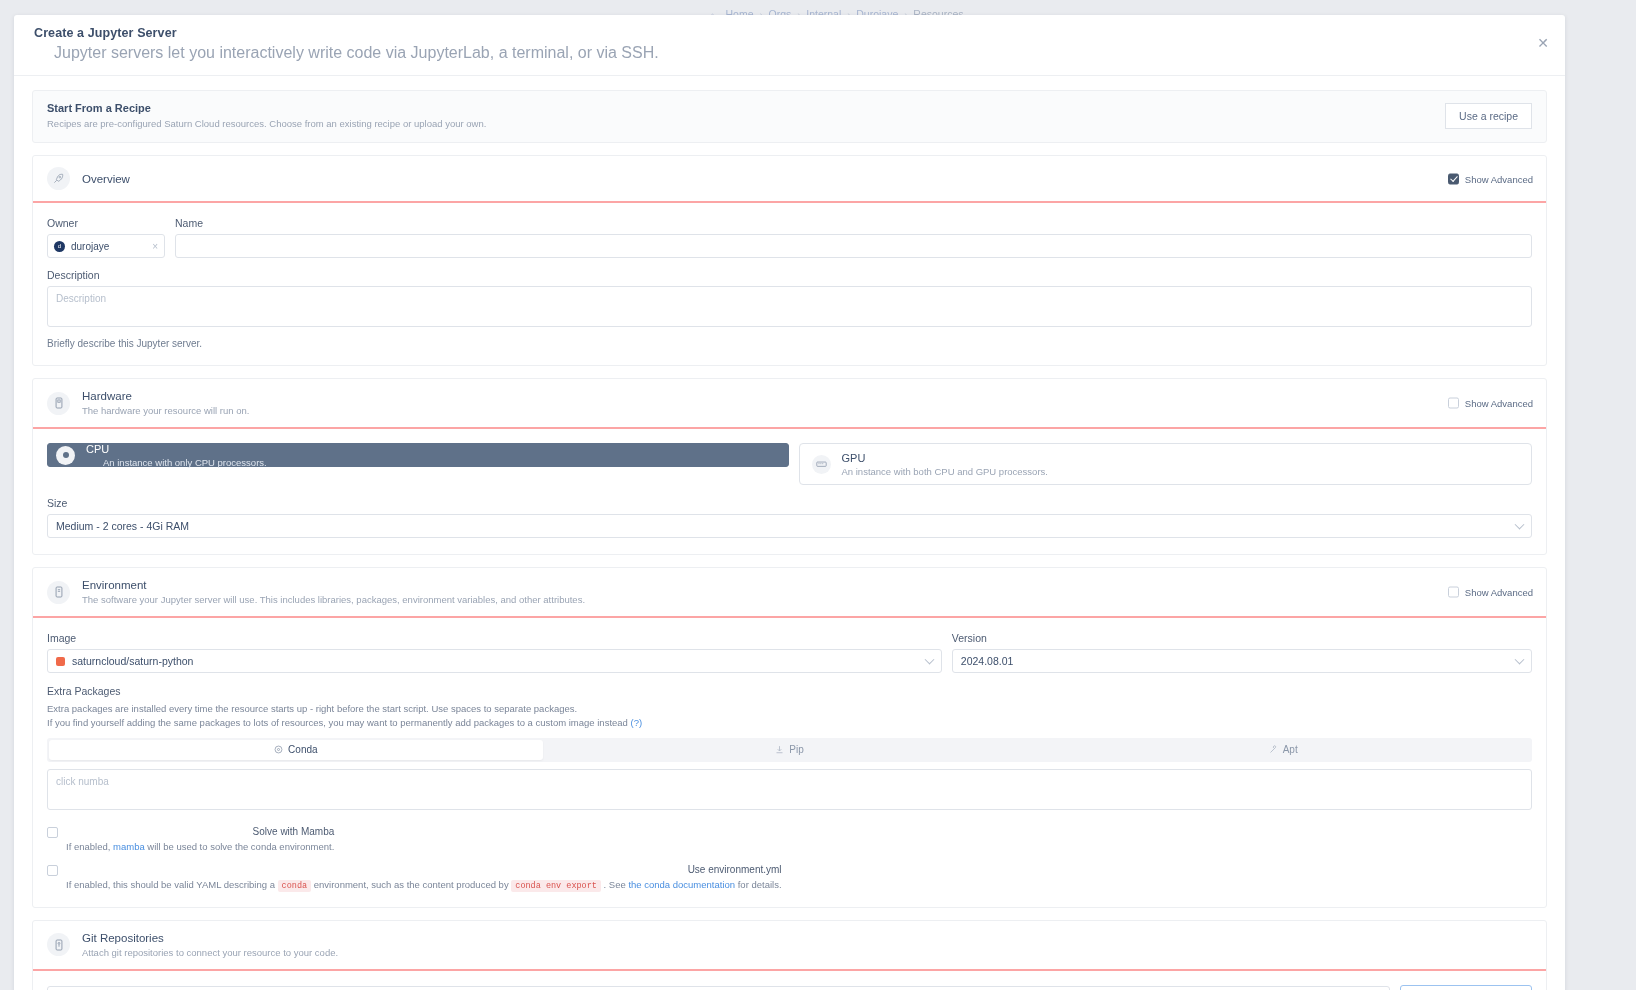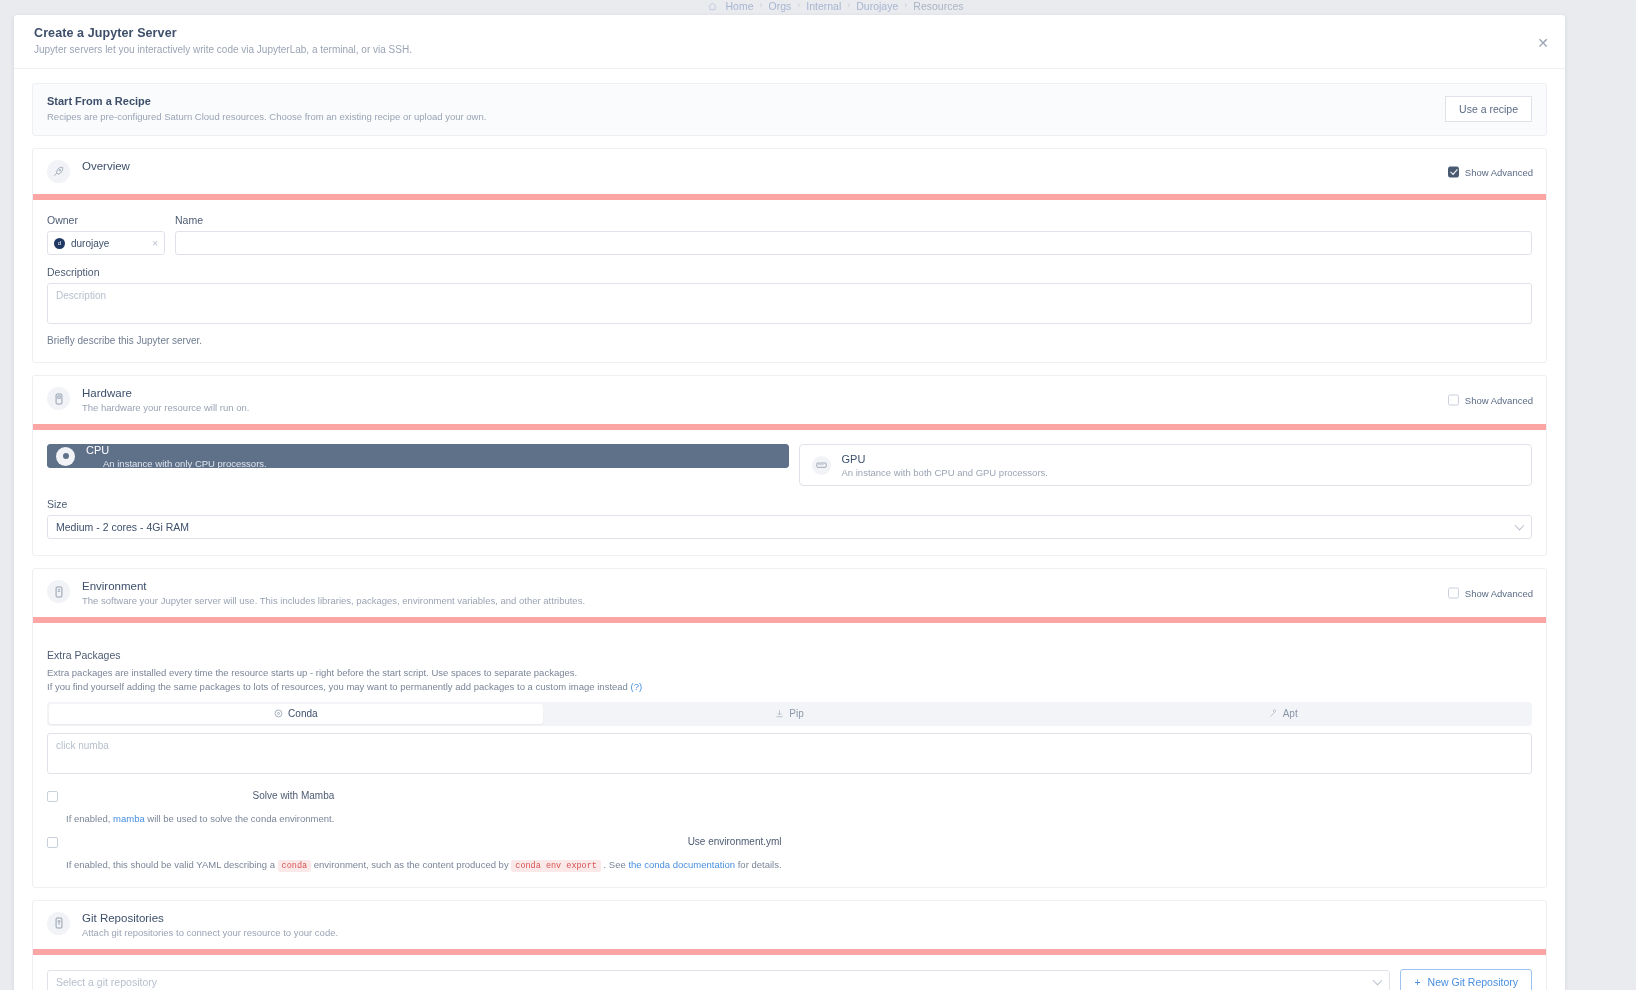--- a/index.html
+++ b/index.html
@@ -12,21 +12,21 @@
   }
   .page {
     position: relative;
     width: 1636px; height: 990px;
     background: #e9ebef;
   }
   
   .breadcrumb {
     position: absolute; top: 0; left: 0; right: 0;
     height: 20px;
-    display: flex; align-items: flex-start; justify-content: center;
+    display: flex; align-items: flex-end; justify-content: center;
     gap: 6px;
     font-size: 10.5px;
     color: #9aa7bd;
     padding-left: 36px;
   }
   .breadcrumb .crumb { color: #a8b6d1; text-decoration: none; }
   .breadcrumb .crumb.last { color: #aab4c4; }
   .breadcrumb .sep { color: #c3cbd8; font-size: 9px; }
   .home-ico { width: 9px; height: 9px; display:inline-block; position:relative; top:1px; margin-right:2px;}
   
@@ -38,21 +38,21 @@
     border-radius: 3px;
     box-shadow: 0 1px 4px rgba(20,30,50,.10);
     overflow: hidden;
   }
   .modal-head {
     position: relative;
     padding: 11px 20px 13px 20px;
     border-bottom: 1px solid #edeff2;
   }
   .modal-title { font-size: 12.5px; color: #3d4f6b; font-weight: 600; letter-spacing: .1px;}
-  .modal-sub { font-size: 10px; color: #9aa4b4; margin-top: 4px;}
+  .modal-sub { font-size: 16px; color: #9aa4b4; margin-top: 4px; margin-left: 20px;}
   .close-btn {
     position: absolute; right: 14px; top: 20px;
     width: 16px; height: 16px;
     color: #9aa4b4; font-size: 14px; line-height: 16px; text-align: center;
     cursor: pointer; background: none; border: none; padding: 0;
   }
   .modal-body { padding: 14px 18px 0 18px; }
   
   .recipe {
     display: flex; align-items: center; justify-content: space-between;
@@ -74,23 +74,23 @@
     font-family: "Liberation Sans", sans-serif;
   }
   
   .card {
     border: 1px solid #edeff2;
     border-radius: 3px;
     background: #fff;
     margin-top: 12px;
   }
   .card-head {
-    display: flex; 
+    display: flex; align-items: center;
     padding: 11px 14px;
-    border-bottom: 6px solid #fca5a5;
+    border-bottom: 2px solid #fca5a5;
     position: relative;
   }
   .card-ico {
     width: 23px; height: 23px; border-radius: 50%;
     background: #f1f3f6;
     display: flex; align-items: center; justify-content: center;
     margin-right: 12px; flex: none;
     color: #8b97a9;
   }
   .card-htxt .h { font-size: 11.5px; color: #3d4f6b; font-weight: 500;}
@@ -194,21 +194,21 @@
     font-size: 10px; color: #8b97a9; border-radius: 3px; cursor: pointer;
   }
   .tab.on { background: #fff; color: #3d4f6b; box-shadow: 0 1px 2px rgba(0,0,0,.05);}
   .code {
     background: #fbe9ea; color: #d9534f;
     font-family: "Liberation Mono", monospace;
     font-size: 8.5px; padding: 1px 4px; border-radius: 2px;
   }
   .chk-row { display: flex; align-items: flex-start; gap: 8px; margin-top: 12px; text-align: right;}
   .chk-t { font-size: 10px; color: #4d5b72;}
-  .chk-s { font-size: 9.5px; color: #7b8699; margin-top: 12px;}
+  .chk-s { font-size: 9.5px; color: #7b8699; margin-top: 4px;}
   
   .git-row { display: flex; gap: 10px; align-items: center;}
   .btn-blue {
     border: 1px solid #9cc3f0; background: #fff; color: #4a8fe0;
     border-radius: 3px; font-size: 10.5px; padding: 6px 13px;
     display: flex; align-items: center; gap: 7px; cursor: pointer;
     white-space: nowrap;
     font-family: "Liberation Sans", sans-serif;
   }
 </style>
@@ -354,20 +354,37 @@
           <div class="card-htxt">
             <div class="h">Environment</div>
             <div class="s">The software your Jupyter server will use. This includes libraries, packages, environment variables, and other attributes.</div>
           </div>
           <label class="adv">
             <span class="cbox"></span>
             <span>Show Advanced</span>
           </label>
         </div>
         <div class="card-body">
+          <div class="row">
+            <div style="flex:1.82">
+              <span class="lbl">Image</span>
+              <div class="sel">
+                <span class="img-dot"></span>
+                <span>saturncloud/saturn-python</span>
+                <span class="chev"></span>
+              </div>
+            </div>
+            <div style="flex:1.18">
+              <span class="lbl">Version</span>
+              <div class="sel">
+                <span>2024.08.01</span>
+                <span class="chev"></span>
+              </div>
+            </div>
+          </div>
 
           <div style="margin-top:12px">
             <span class="lbl">Extra Packages</span>
             <div class="hint">Extra packages are installed every time the resource starts up - right before the start script. Use spaces to separate packages.</div>
             <div class="hint">
               <span>If you find yourself adding the same packages to lots of resources, you may want to permanently add packages to a custom image instead</span>
               <a class="lnk" href="#">(?)</a>
             </div>
 
             <div class="tabs">

